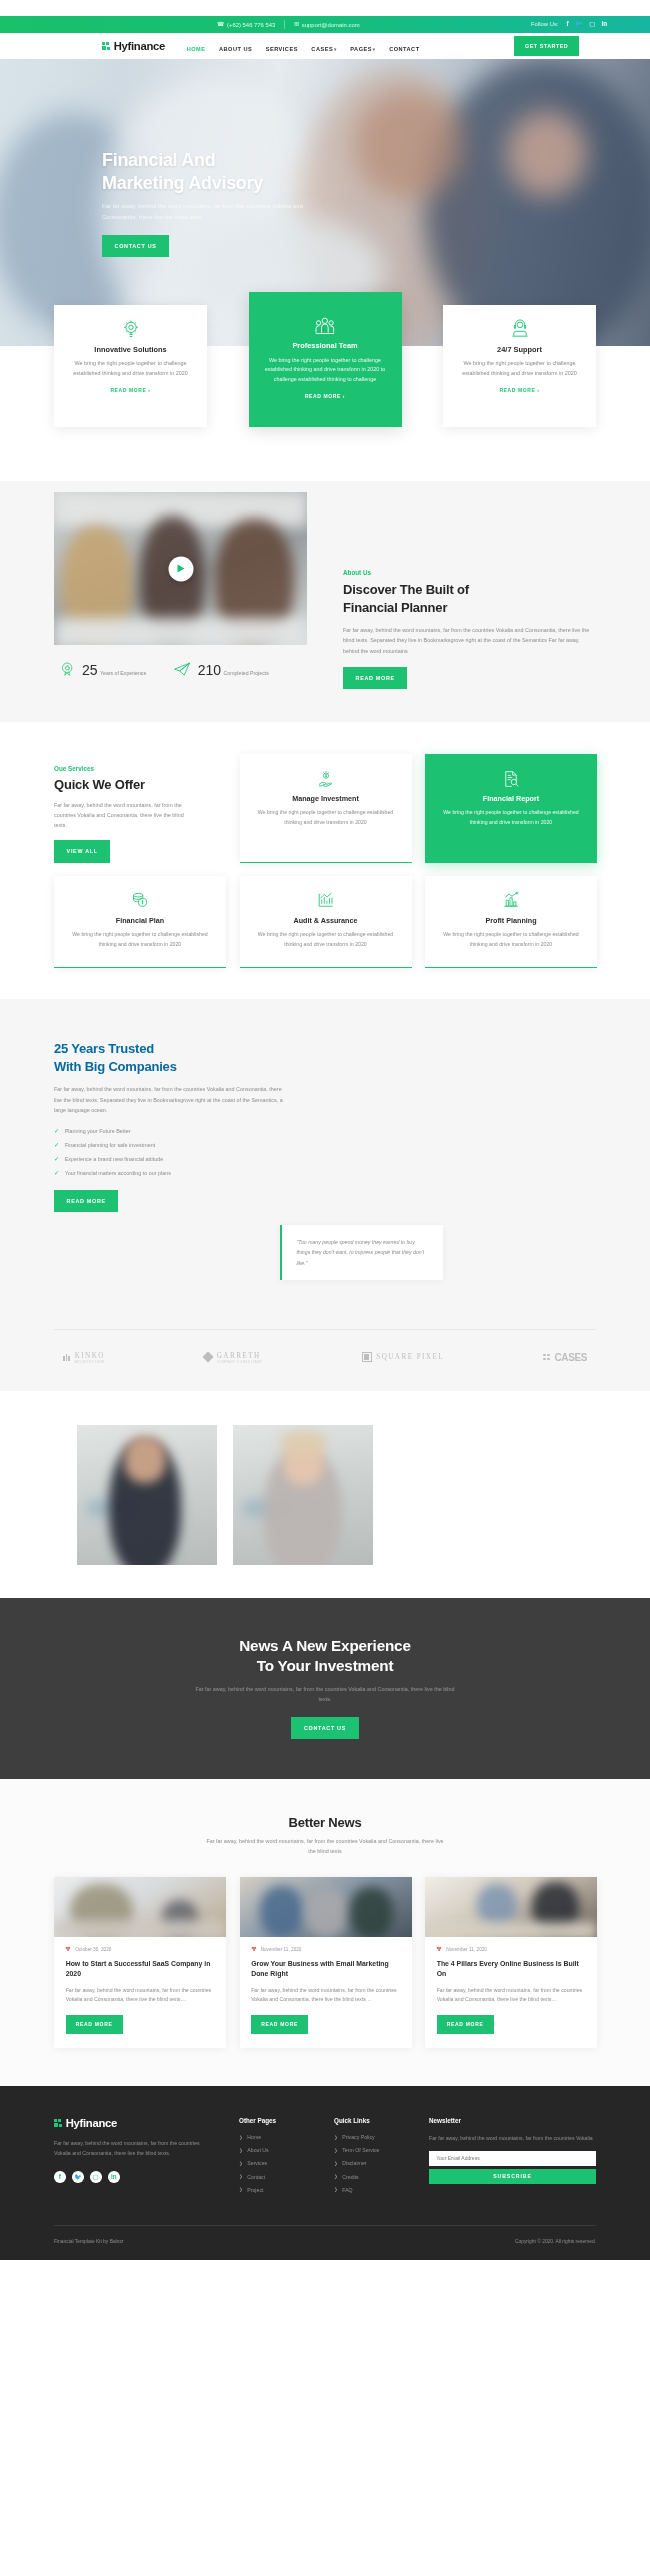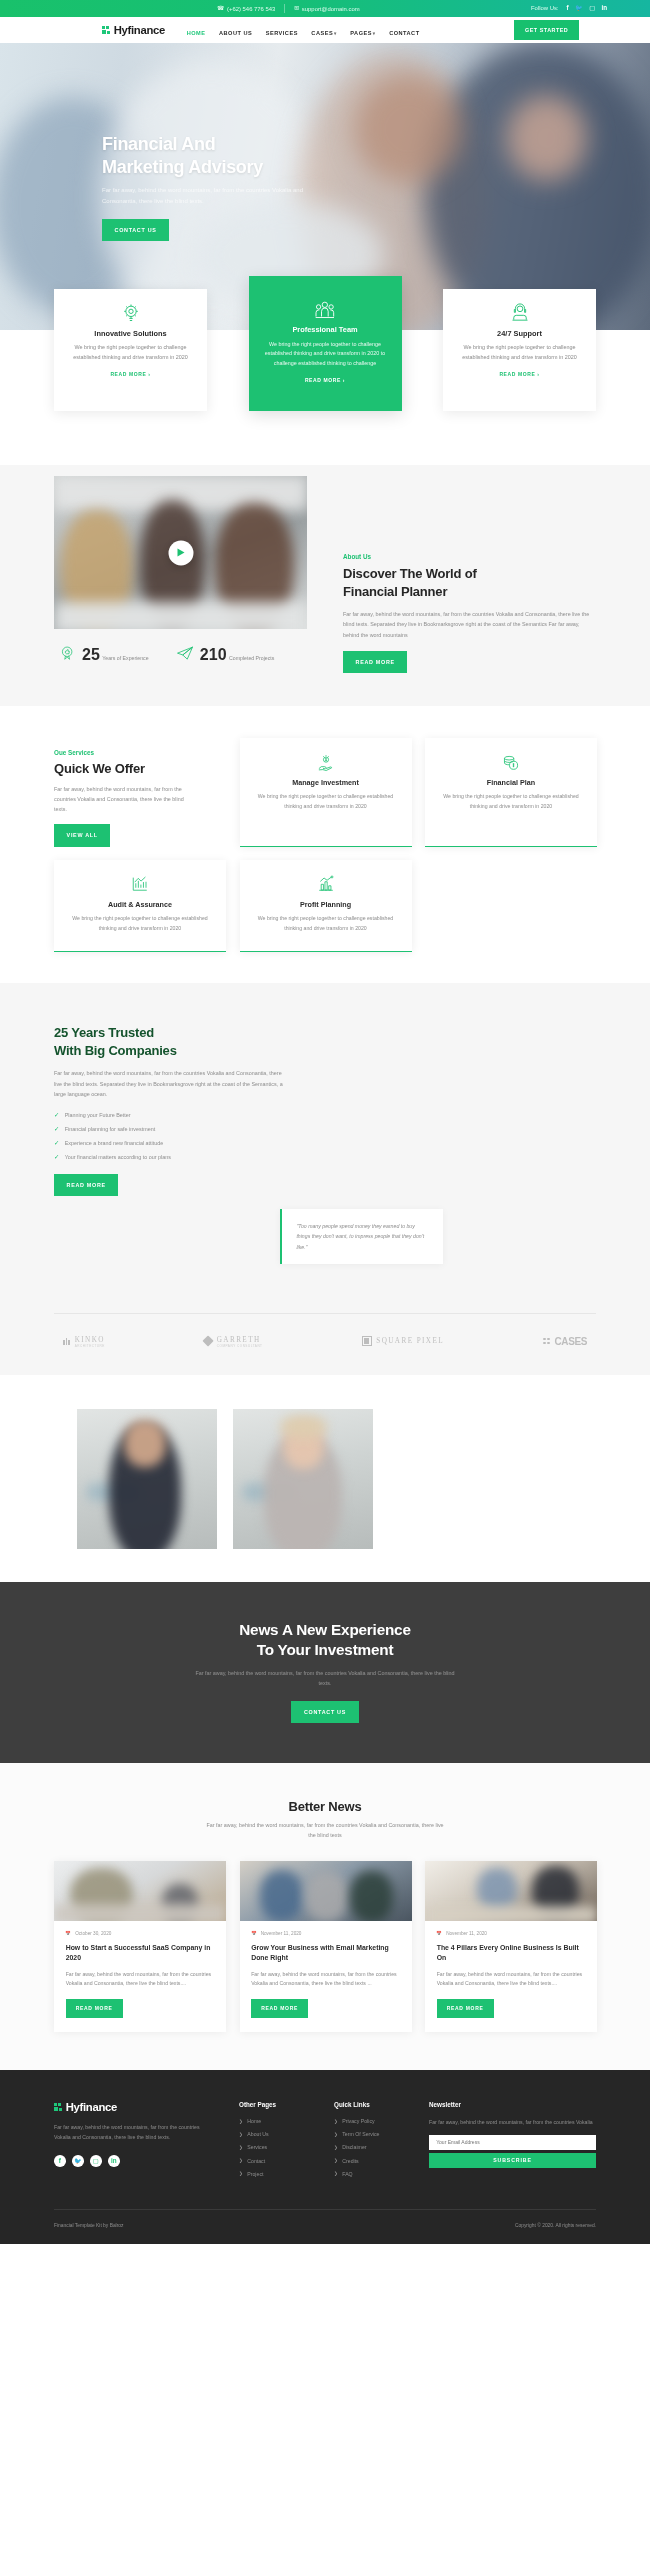--- a/index.html
+++ b/index.html
@@ -4,21 +4,21 @@
 <style>
   * { margin:0; padding:0; box-sizing:border-box; }
   html,body { width:650px; }
   body {
     font-family:"Liberation Sans", sans-serif;
     background:#ffffff;
     color:#4a4a4a;
     font-size:9px;
     -webkit-font-smoothing:antialiased;
   }
-  .wrap { width:650px; margin:0 auto; position:relative; }
+  .wrap { width:650px; margin:16px auto; position:relative; }
 
   
   .topbar {
     height:17px;
     background:linear-gradient(90deg,#19c16b 0%, #16bf76 45%, #16b6a0 100%);
     display:flex; align-items:center; color:#e8fff4; font-size:5.9px;
   }
   .topbar .tb-left { display:flex; align-items:center; gap:9px; margin-left:217px; }
   .tb-item { display:flex; align-items:center; gap:2.7px; opacity:.95; }
   .tb-sep { width:0.9px; height:8.1px; background:rgba(255,255,255,.35); }
@@ -125,21 +125,21 @@
     display:flex; align-items:center; justify-content:center; z-index:4;
     box-shadow:0 1.8px 7.2px rgba(0,0,0,.18);
   }
   .play-tri {
     width:0; height:0; border-left:7.2px solid #1dc172;
     border-top:4.5px solid transparent; border-bottom:4.5px solid transparent;
     margin-left:1.8px;
   }
   .stats { display:flex; gap:27px; margin-top:16.3px; padding-left:5.4px; }
   .stat { display:flex; align-items:center; gap:6.3px; }
-  .stat-num { font-size:16px; font-weight:bold; color:#2b2b2b; line-height:1.1; }
+  .stat-num { font-size:14px; font-weight:normal; color:#2b2b2b; line-height:1.1; }
   .stat-lbl { font-size:5.2px; color:#8a8a8a; margin-top:0.9px; }
   .about-text { width:253px; margin-left:36px; padding-top:52px; }
   .eyebrow { font-size:6.3px; color:#1dc172; font-weight:bold; margin-bottom:5.4px; }
   .about-text h2 { font-size:13px; line-height:1.35; color:#262626; font-weight:bold; letter-spacing:-0.2px; }
   .about-text p { margin-top:8.1px; font-size:5.4px; line-height:1.95; color:#8d8d8d; }
   .about-text .btn-green { margin-top:10.8px; }
 
   
   .services { background:#fff; padding:32.5px 0 31px; }
   .svc-grid { width:542px; margin:0 auto; display:grid; grid-template-columns:repeat(3,172px); gap:13.5px; justify-content:space-between; }
@@ -155,21 +155,21 @@
   .scard.active { background:#1dc172; border-bottom:1.8px solid #1dc172; box-shadow:0 2.7px 12.6px rgba(29,193,114,.3); }
   .sicon { height:20px; display:flex; align-items:center; justify-content:center; margin-bottom:5.4px; }
   .scard h3 { font-size:7.2px; color:#2b2b2b; font-weight:bold; margin-bottom:5.4px; }
   .scard.active h3 { color:#fff; }
   .scard p { font-size:5.2px; line-height:1.85; color:#8d8d8d; }
   .scard.active p { color:rgba(255,255,255,.92); }
 
   
   .trusted { background:#f6f6f6; padding:41px 0 0; }
   .tr-inner { width:542px; margin:0 auto; }
-  .tr-inner h2 { font-size:13px; line-height:1.38; color:#14532d; font-weight:bold; letter-spacing:-0.2px; }
+  .tr-inner h2 { font-size:13px; line-height:1.38; color:#0369a1; font-weight:bold; letter-spacing:-0.2px; }
   .tr-inner > p { margin-top:8.1px; font-size:5.4px; line-height:1.95; color:#8d8d8d; width:233px; }
   .tr-list { margin-top:11.7px; }
   .tr-li { display:flex; align-items:center; gap:5.4px; margin-bottom:7.7px; font-size:5.4px; color:#8d8d8d; }
   .tick { color:#1dc172; font-size:6.3px; line-height:1; }
   .tr-inner .btn-green { margin-top:6.3px; }
   .quote-wrap { position:relative; height:117px; }
   .quote {
     position:absolute; left:226px; top:12.6px; width:163px; background:#fff;
     border-left:2.3px solid #1dc172; padding:12.6px 14.4px;
     box-shadow:0 0.9px 7.2px rgba(0,0,0,.05);
@@ -422,21 +422,21 @@
             <span>
               <span class="stat-num">210</span>
               <span class="stat-lbl">Completed Projects</span>
             </span>
           </div>
         </div>
       </div>
       <div class="about-text">
         <div class="eyebrow">About Us</div>
         <h2>
-          <span>Discover The World of</span><br><span>Financial Planner</span>
+          <span>Discover The Built of</span><br><span>Financial Planner</span>
         </h2>
         <p>Far far away, behind the word mountains, far from the countries Vokalia and Consonantia, there live the blind texts. Separated they live in Bookmarksgrove right at the coast of the Semantics Far far away, behind the word mountains</p>
         <button class="btn-green">READ MORE</button>
       </div>
     </div>
   </div>
 
   <div class="services">
     <div class="svc-grid">
 
@@ -454,20 +454,34 @@
               <path d="M12 5.4v4.2M11 6.4h1.8M11.2 8.6H13"></path>
             <path d="M12 1.6v1.4M8.6 3l.7 1.2M15.4 3l-.7 1.2"></path>
             <path d="M2.5 19.5l3.2-2.6h4.6c1 0 1.6.6 1.6 1.3s-.7 1.2-1.6 1.2H8"></path>
             <path d="M12 19.4l5.6-2c1-.4 1.9.2 2 1l-7.3 3.6-4.5-1.2-5.3.4"></path>
           </svg>
         </div>
         <h3>Manage Investment</h3>
         <p>We bring the right people together to challenge established thinking and drive transform in 2020</p>
       </div>
 
+      <div class="scard active">
+        <div class="sicon">
+          <svg width="18" height="18" viewBox="0 0 24 24" fill="none" stroke="#ffffff" stroke-width="1.1">
+            <path d="M5 2.2h9.6L19 6.6v8.8"></path>
+              <path d="M5 2.2v19.6h8"></path>
+              <path d="M14.2 2.4V6.8H18.8"></path>
+            <path d="M7.6 7.2h4M7.6 10h6M7.6 12.8h4"></path>
+            <circle cx="15.8" cy="16" r="3.6"></circle>
+              <path d="M18.5 18.7L21.6 21.8"></path>
+          </svg>
+        </div>
+        <h3>Financial Report</h3>
+        <p>We bring the right people together to challenge established thinking and drive transform in 2020</p>
+      </div>
 
       <div class="scard">
         <div class="sicon">
           <svg width="18" height="18" viewBox="0 0 24 24" fill="none" stroke="#1dc172" stroke-width="1.1">
             <ellipse cx="9.5" cy="5.6" rx="6.2" ry="2.4"></ellipse>
             <path d="M3.3 5.6v3.2c0 1.3 2.8 2.4 6.2 2.4s6.2-1.1 6.2-2.4V5.6"></path>
             <path d="M3.3 8.8v3.2c0 1.3 2.8 2.4 6.2 2.4"></path>
             <circle cx="15.4" cy="15" r="5.4"></circle>
               <path d="M15.4 12.4v5.2M14.2 13.4h2.2M14.2 16.1h2.2"></path>
           </svg>

